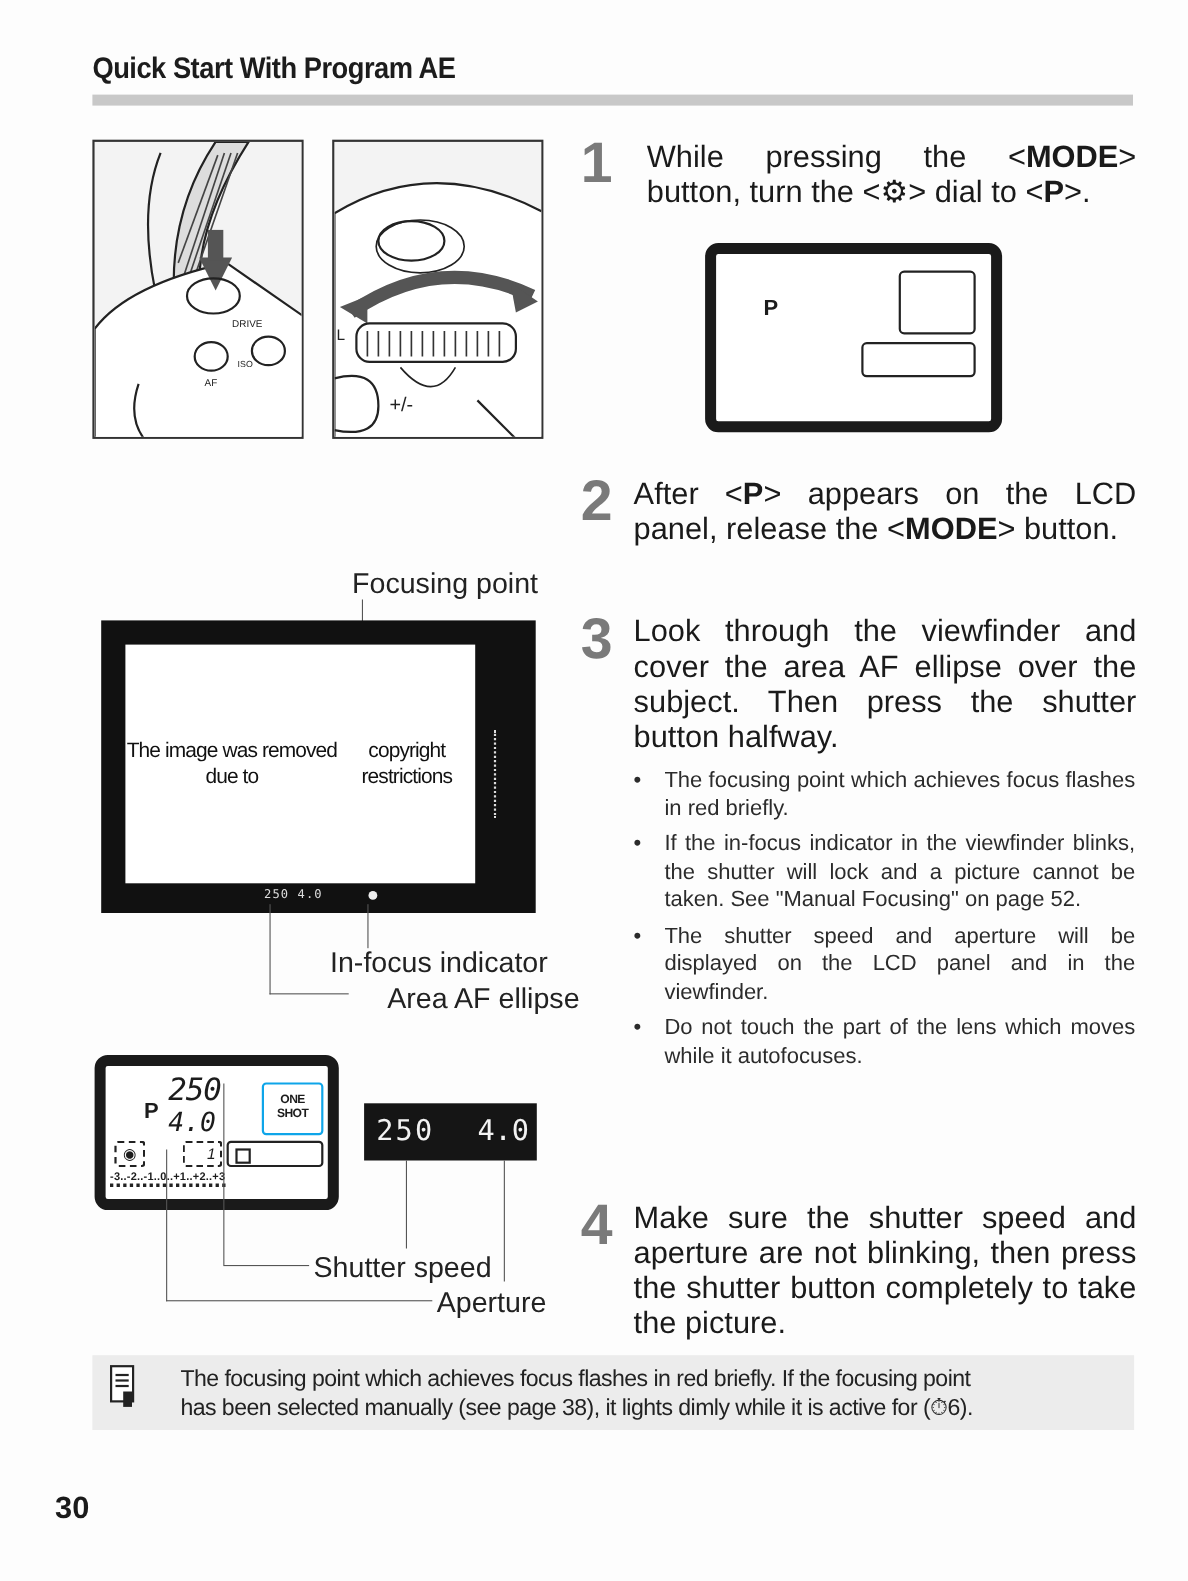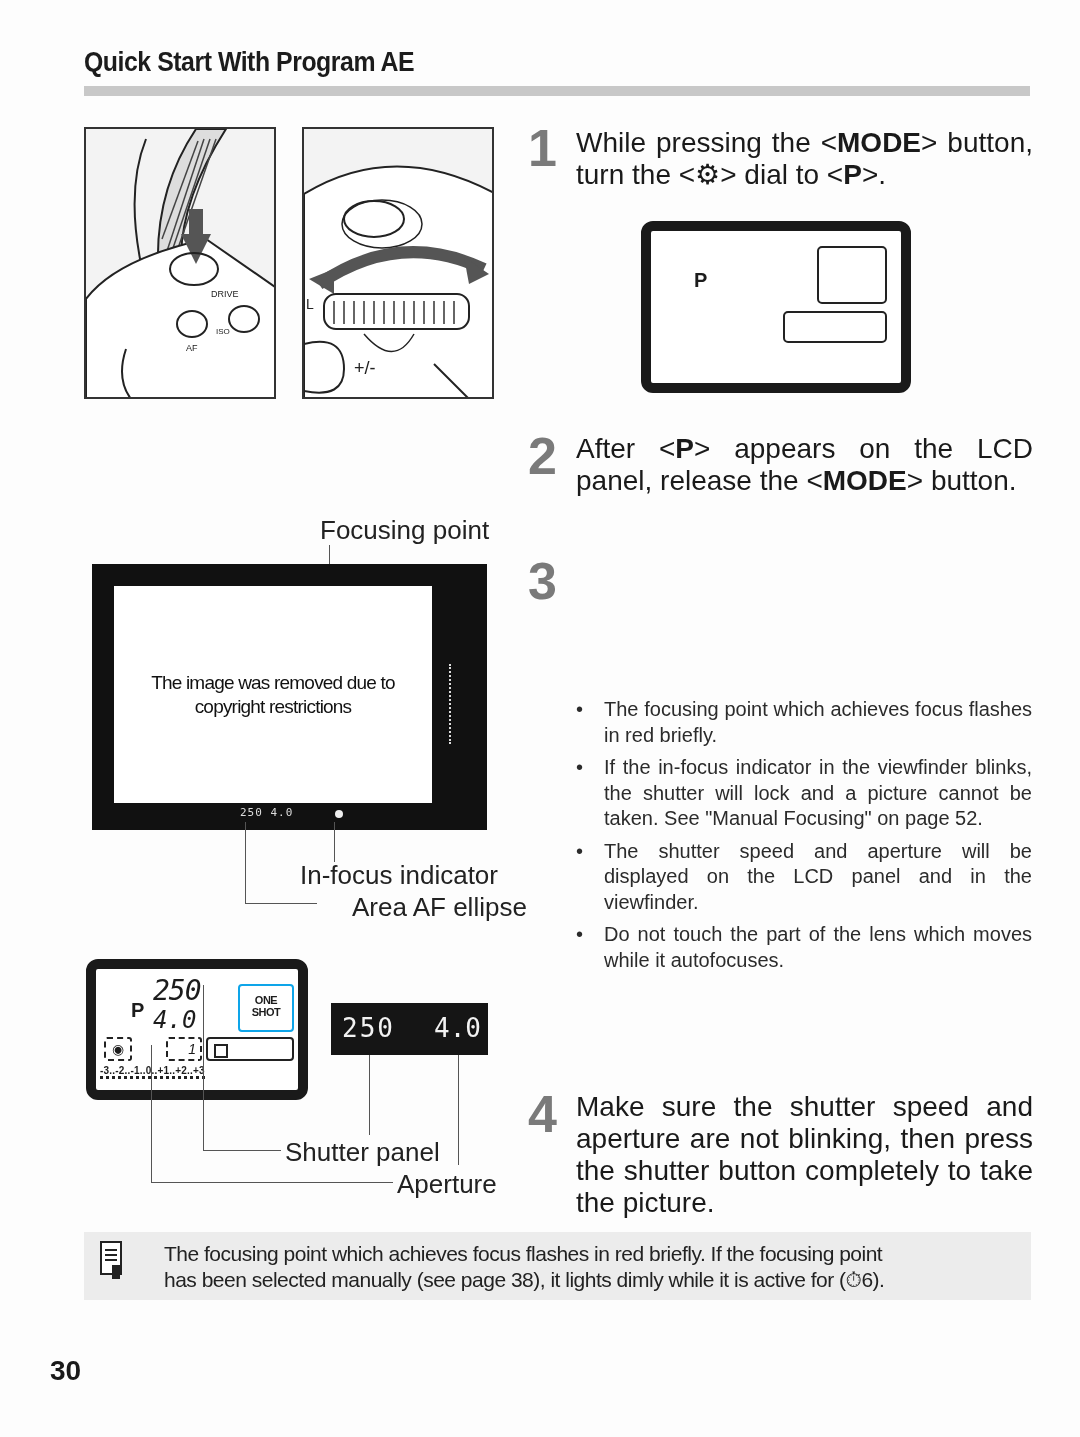--- a/index.html
+++ b/index.html
@@ -20,21 +20,21 @@
 
   .lcd1 { position: absolute; left: 641px; top: 221px; width: 270px; height: 172px; border: 10px solid #1a1a1a; border-radius: 12px; background: #fff; }
   .lcd1 .p { position: absolute; left: 43px; top: 38px; font-size: 20px; font-weight: bold; }
   .lcd1 .box1 { position: absolute; left: 166px; top: 15px; width: 70px; height: 58px; border: 2px solid #222; border-radius: 5px; }
   .lcd1 .box2 { position: absolute; left: 132px; top: 80px; width: 104px; height: 32px; border: 2px solid #222; border-radius: 5px; }
 
   .label { position: absolute; font-size: 26px; color: #222; white-space: nowrap; }
   .line { position: absolute; background: #555; }
 
   .vf { position: absolute; left: 92px; top: 564px; width: 395px; height: 266px; background: #111; }
-  .vf-inner { position: absolute; left: 22px; top: 22px; width: 318px; height: 217px; background: #fff; display: flex; flex-direction: column; align-items: center; justify-content: center; }
+  .vf-inner { position: absolute; left: 22px; top: 22px; width: 318px; height: 217px; background: #fff; display: flex; flex-direction: row; align-items: center; justify-content: center; }
   .vf-inner span { font-size: 19px; color: #111; letter-spacing: -0.8px; line-height: 24px; text-align: center; }
   .vf-scale { position: absolute; left: 357px; top: 100px; width: 8px; height: 80px; border-left: 2px dotted #ddd; }
   .vf-readout { position: absolute; left: 148px; top: 242px; color: #ddd; font-family: "DejaVu Sans Mono", monospace; font-size: 11px; letter-spacing: 1px; }
   .vf-dot { position: absolute; left: 243px; top: 246px; width: 8px; height: 8px; border-radius: 50%; background: #eee; }
 
   .lcd2 { position: absolute; left: 86px; top: 959px; width: 222px; height: 141px; border: 10px solid #1a1a1a; border-radius: 12px; background: #fff; }
   .lcd2 .p { position: absolute; left: 35px; top: 30px; font-size: 20px; font-weight: bold; }
   .lcd2 .shut { position: absolute; left: 57px; top: 5px; font-family: "DejaVu Sans Mono", monospace; font-size: 28px; font-style: italic; letter-spacing: -1px; }
   .lcd2 .apt { position: absolute; left: 57px; top: 37px; font-family: "DejaVu Sans Mono", monospace; font-size: 24px; font-style: italic; }
   .lcd2 .oneshot { position: absolute; left: 142px; top: 15px; width: 56px; height: 48px; border: 2px solid #0ea5e9; border-radius: 4px; font-size: 11px; font-weight: bold; text-align: center; padding-top: 8px; letter-spacing: -0.5px; }
@@ -119,36 +119,37 @@
     </g>
     <path d="M60 205 Q90 240 110 205" stroke="#222" stroke-width="1.5" fill="none"></path>
     <path d="M0 215 Q40 205 40 240 Q40 270 0 262" stroke="#222" stroke-width="2" fill="none"></path>
     <text x="50" y="245" font-size="18" font-family="Liberation Sans, sans-serif" fill="#222">+/-</text>
     <line x1="130" y1="235" x2="165" y2="270" stroke="#222" stroke-width="2"></line>
   </svg>
 </div>
 
 <div class="step" style="top:122px;height:80px;">
   <div class="step-num">1</div>
-  <div class="step-text" style="top:5px;">While pressing the &lt;<b>MODE</b>&gt; button, turn the &lt;<span class="dial">⚙</span>&gt; dial to &lt;<b>P</b>&gt;.</div>
+  <div class="step-text" style="top:5px;margin-left:12px;">While pressing the &lt;<b>MODE</b>&gt; button, turn the &lt;<span class="dial">⚙</span>&gt; dial to &lt;<b>P</b>&gt;.</div>
 </div>
 
 <div class="lcd1">
   <div class="p">P</div>
   <div class="box1"></div>
   <div class="box2"></div>
 </div>
 
 <div class="step" style="top:430px;height:100px;">
   <div class="step-num">2</div>
   <div class="step-text" style="top:3px;">After &lt;<b>P</b>&gt; appears on the LCD panel, release the &lt;<b>MODE</b>&gt; button.</div>
 </div>
 
 <div class="step" style="top:555px;height:130px;">
   <div class="step-num">3</div>
+  <div class="step-text" style="top:3px;">Look through the viewfinder and cover the area AF ellipse over the subject. Then press the shutter button halfway.</div>
 </div>
 
 <div class="bullets">
   <div class="bullet">
     <span class="dot">•</span>
     <span>The focusing point which achieves focus flashes in red briefly.</span>
   </div>
   <div class="bullet">
     <span class="dot">•</span>
     <span>If the in-focus indicator in the viewfinder blinks, the shutter will lock and a picture cannot be taken. See "Manual Focusing" on page 52.</span>
@@ -199,21 +200,21 @@
 </div>
 
 <div class="vf2">
   <span class="s">250</span>
   <span class="a">4.0</span>
 </div>
 
 <div class="line" style="left:203px;top:985px;width:1px;height:165px;"></div>
 <div class="line" style="left:203px;top:1150px;width:78px;height:1px;"></div>
 <div class="line" style="left:369px;top:1055px;width:1px;height:80px;"></div>
-<div class="label" style="left:285px;top:1137px;">Shutter panel</div>
+<div class="label" style="left:285px;top:1137px;">Shutter speed</div>
 
 <div class="line" style="left:151px;top:1045px;width:1px;height:138px;"></div>
 <div class="line" style="left:151px;top:1182px;width:242px;height:1px;"></div>
 <div class="line" style="left:458px;top:1055px;width:1px;height:110px;"></div>
 <div class="label" style="left:397px;top:1169px;">Aperture</div>
 
 <div class="note">
   <div class="note-icon"></div>
   <div class="note-text">
     <div>The focusing point which achieves focus flashes in red briefly. If the focusing point</div>

